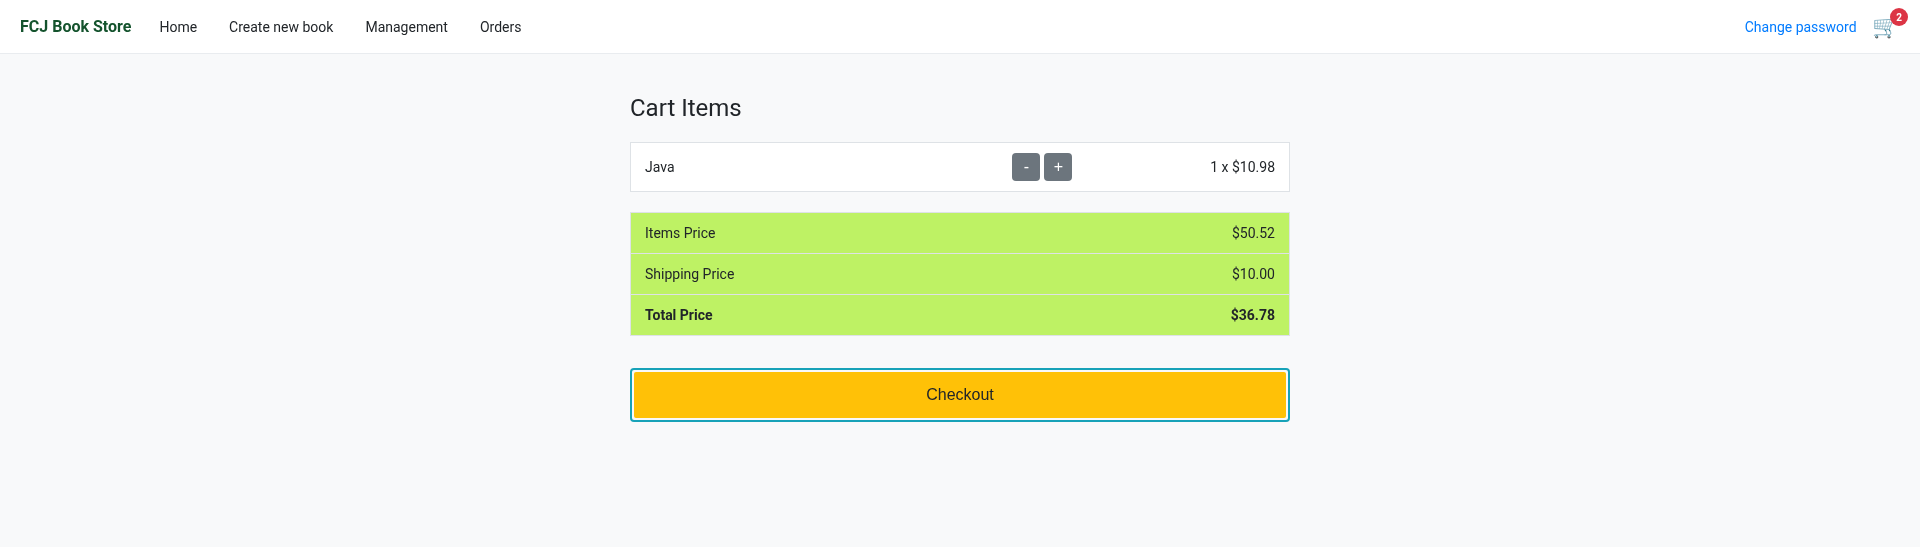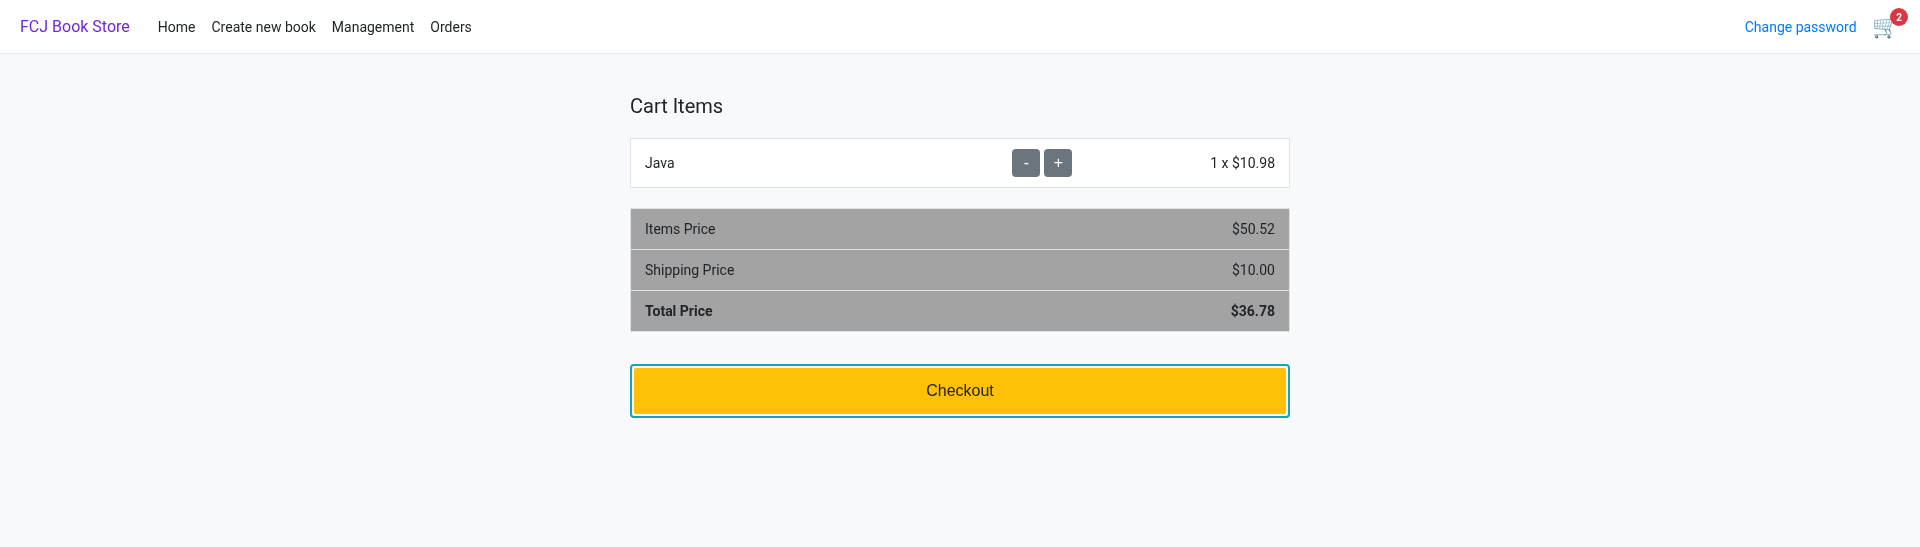--- a/index.html
+++ b/index.html
@@ -23,27 +23,27 @@
       align-items: center;
       justify-content: space-between;
     }
     .navbar-left {
       display: flex;
       align-items: center;
       gap: 28px;
     }
     .navbar-brand {
       font-size: 16px;
-      font-weight: 400;
-      color: #6d28d9;
+      font-weight: 700;
+      color: #14532d;
     }
     .navbar-nav {
       display: flex;
       align-items: center;
-      gap: 16px;
+      gap: 32px;
       list-style: none;
     }
     .navbar-nav a {
       text-decoration: none;
       color: #212529;
       font-size: 14px;
     }
     .navbar-right {
       display: flex;
       align-items: center;
@@ -76,21 +76,21 @@
       align-items: center;
       justify-content: center;
       font-weight: bold;
     }
     .main-content {
       max-width: 700px;
       margin: 40px auto 0 auto;
       padding: 0 20px;
     }
     .cart-title {
-      font-size: 20px;
+      font-size: 24px;
       font-weight: 400;
       margin-bottom: 20px;
       color: #212529;
     }
     .cart-table {
       width: 100%;
       border-collapse: collapse;
       background: #fff;
       border: 1px solid #dee2e6;
     }
@@ -132,21 +132,21 @@
     }
     .price-cell {
       width: 30%;
       text-align: right;
       font-size: 14px;
       color: #212529;
     }
     .summary-table {
       width: 100%;
       border-collapse: collapse;
-      background: #a3a3a3;
+      background: #bef264;
       border: 1px solid #dee2e6;
       margin-top: 20px;
     }
     .summary-table td {
       padding: 12px 14px;
       border-bottom: 1px solid #dee2e6;
       font-size: 14px;
     }
     .summary-table tr:last-child td {
       border-bottom: none;

